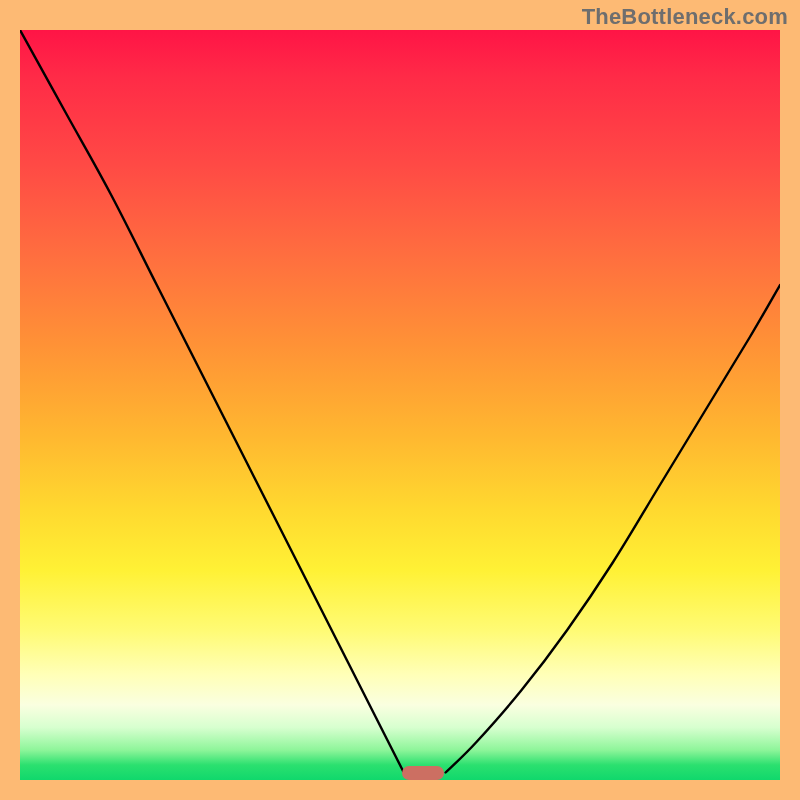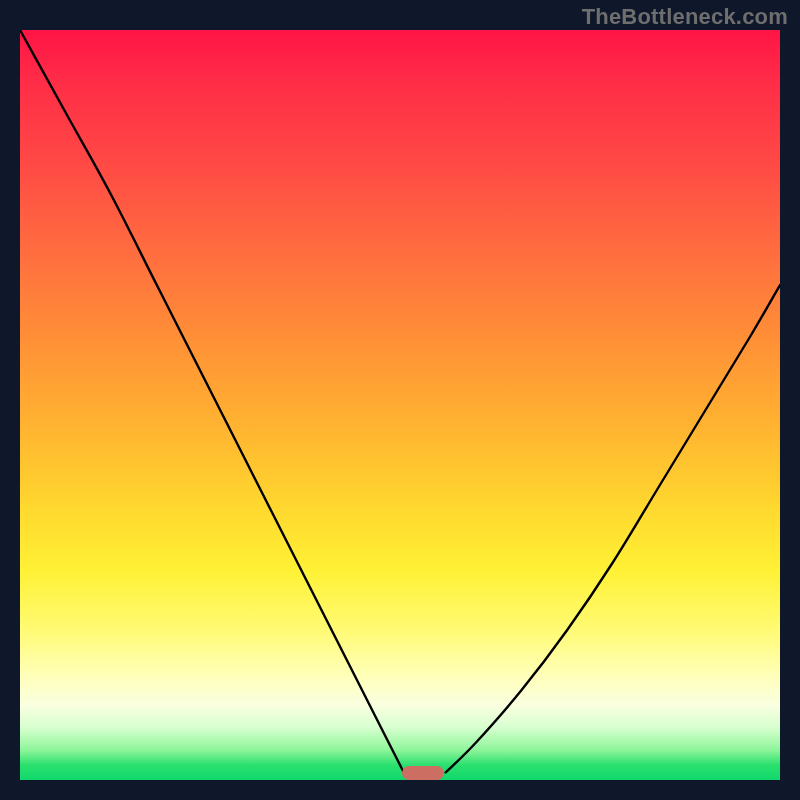--- a/index.html
+++ b/index.html
@@ -7,21 +7,21 @@
     padding: 0;
     width: 800px;
     height: 800px;
     background: #000;
     overflow: hidden;
   }
   .frame {
     position: relative;
     width: 800px;
     height: 800px;
-    background: #0f172a;
+    background: #fdba74;
   }
   .watermark {
     position: absolute;
     top: 4px;
     right: 12px;
     font-family: Arial, Helvetica, sans-serif;
     font-size: 22px;
     font-weight: 600;
     color: #6e6e6e;
     letter-spacing: 0.2px;

